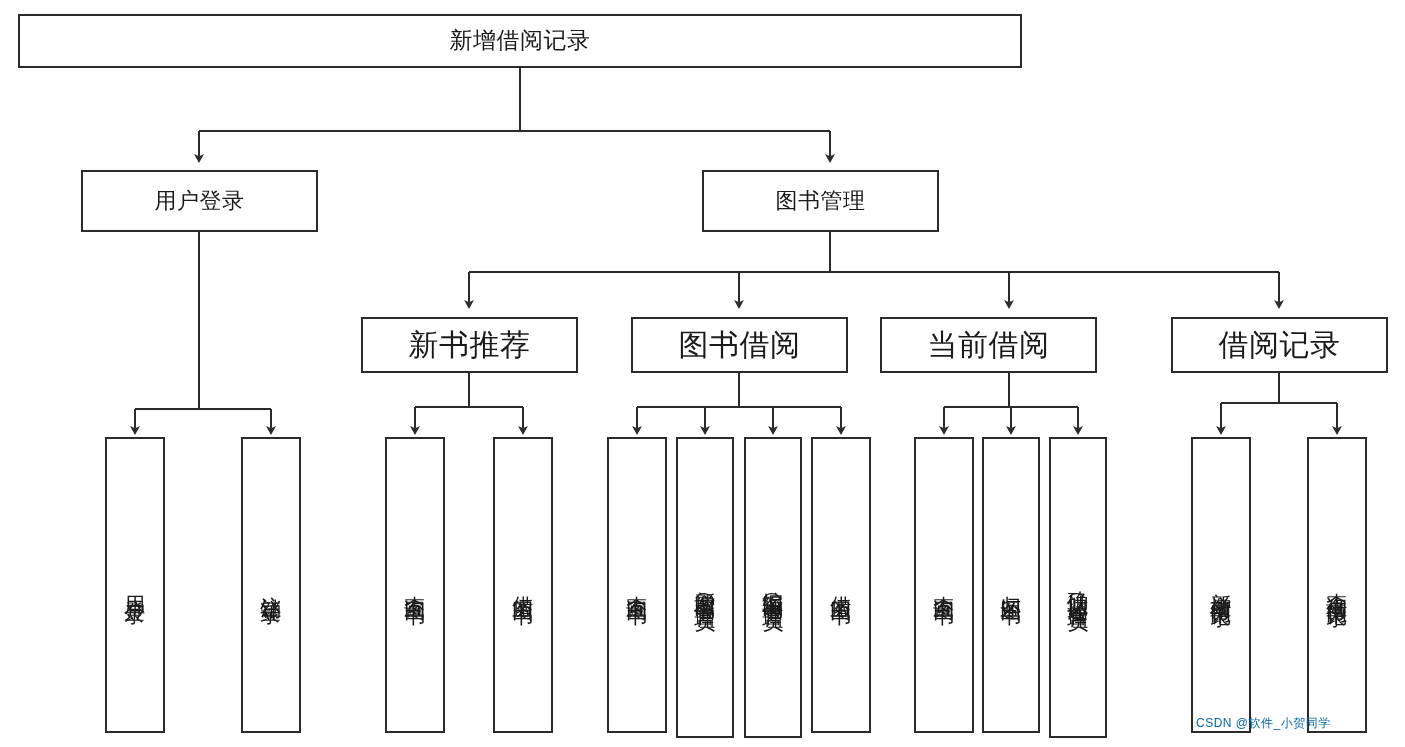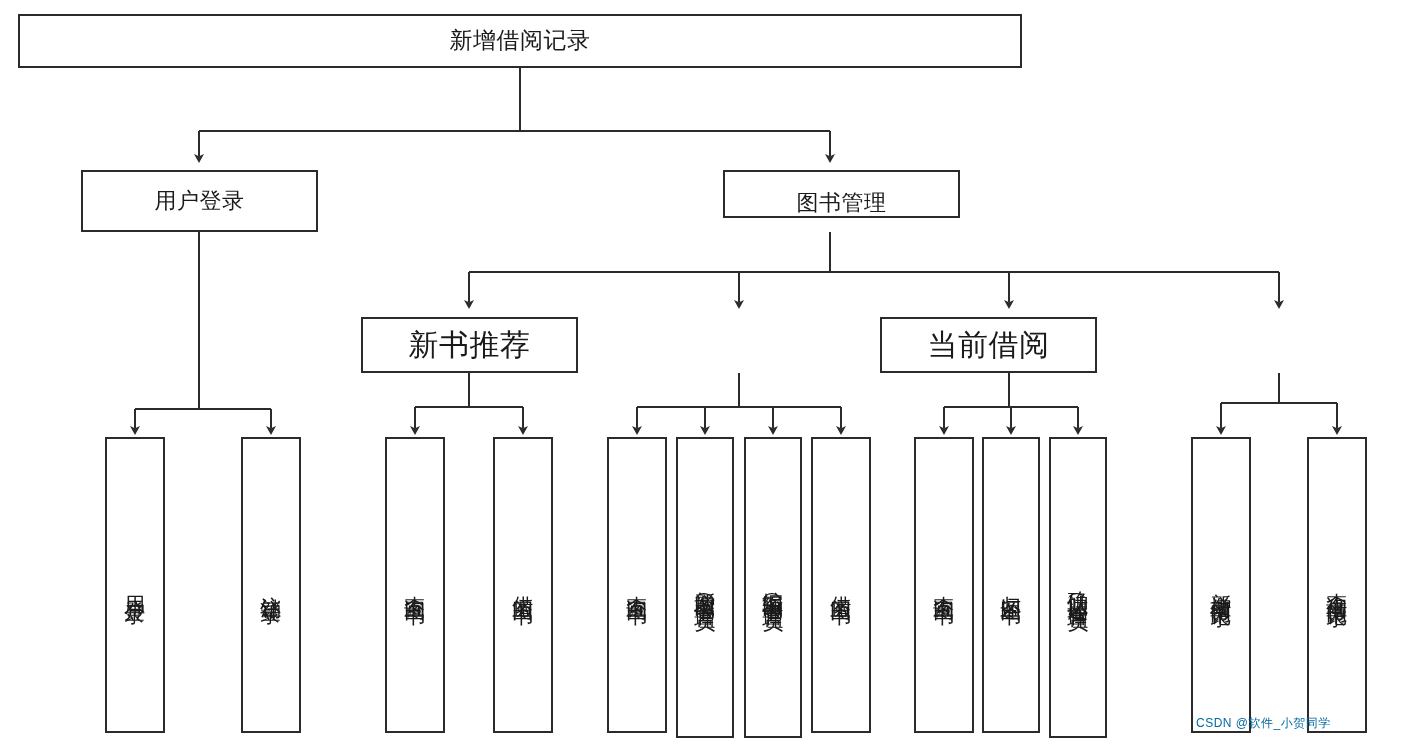--- a/index.html
+++ b/index.html
@@ -122,29 +122,35 @@
     </g>
   </svg>
 
   <div class="node-box level-0" style="left:18px; top:14px; width:1004px; height:54px;">
     <span class="node-label">新增借阅记录</span>
   </div>
 
   <div class="node-box level-1" style="left:81px; top:170px; width:237px; height:62px;">
     <span class="node-label">用户登录</span>
   </div>
-  <div class="node-box level-1" style="left:723px; top:170px; width:237px; height:48px;align-items:flex-end;">
+  <div class="node-box level-1" style="left:702px; top:170px; width:237px; height:62px;">
     <span class="node-label">图书管理</span>
   </div>
 
   <div class="node-box level-2" style="left:361px; top:317px; width:217px; height:56px;">
     <span class="node-label">新书推荐</span>
   </div>
+  <div class="node-box level-2" style="left:631px; top:317px; width:217px; height:56px;">
+    <span class="node-label">图书借阅</span>
+  </div>
   <div class="node-box level-2" style="left:880px; top:317px; width:217px; height:56px;">
     <span class="node-label">当前借阅</span>
+  </div>
+  <div class="node-box level-2" style="left:1171px; top:317px; width:217px; height:56px;">
+    <span class="node-label">借阅记录</span>
   </div>
 
   <div class="node-box level-3" style="left:105px; top:437px; width:60px; height:296px;">
     <span class="node-label">用户登录</span>
   </div>
   <div class="node-box level-3" style="left:241px; top:437px; width:60px; height:296px;">
     <span class="node-label">注销登录</span>
   </div>
 
   <div class="node-box level-3" style="left:385px; top:437px; width:60px; height:296px;">

